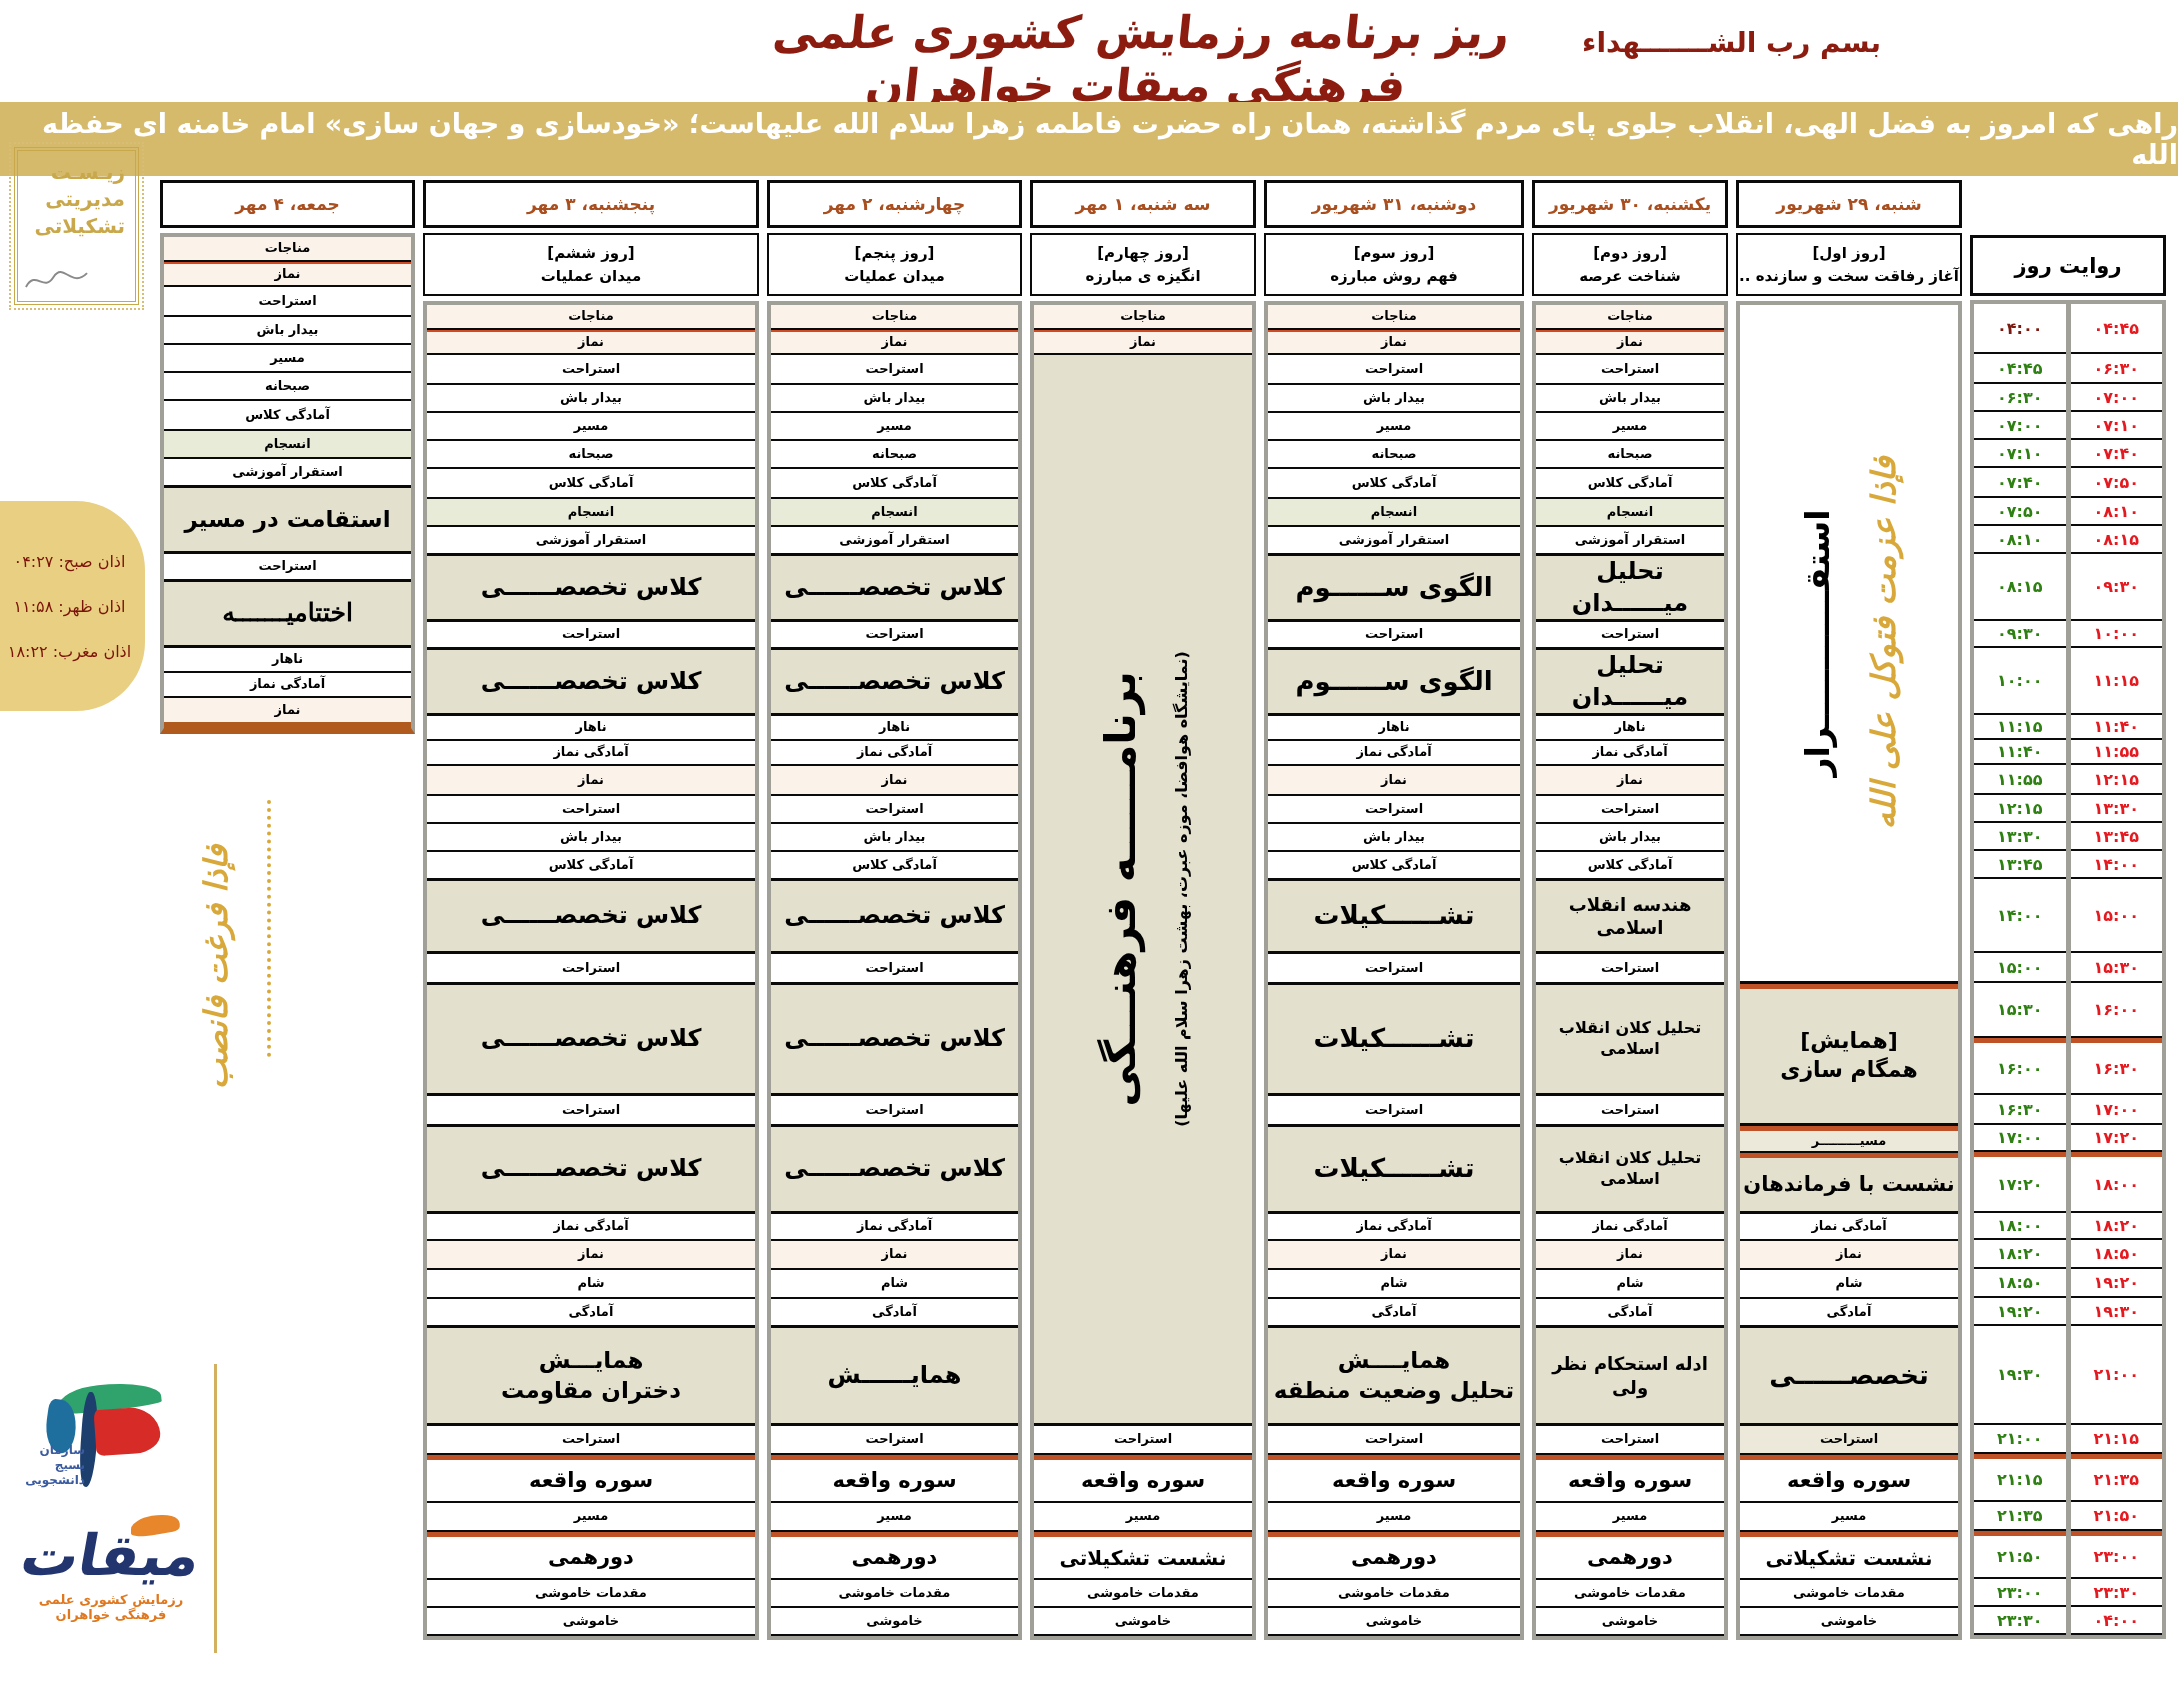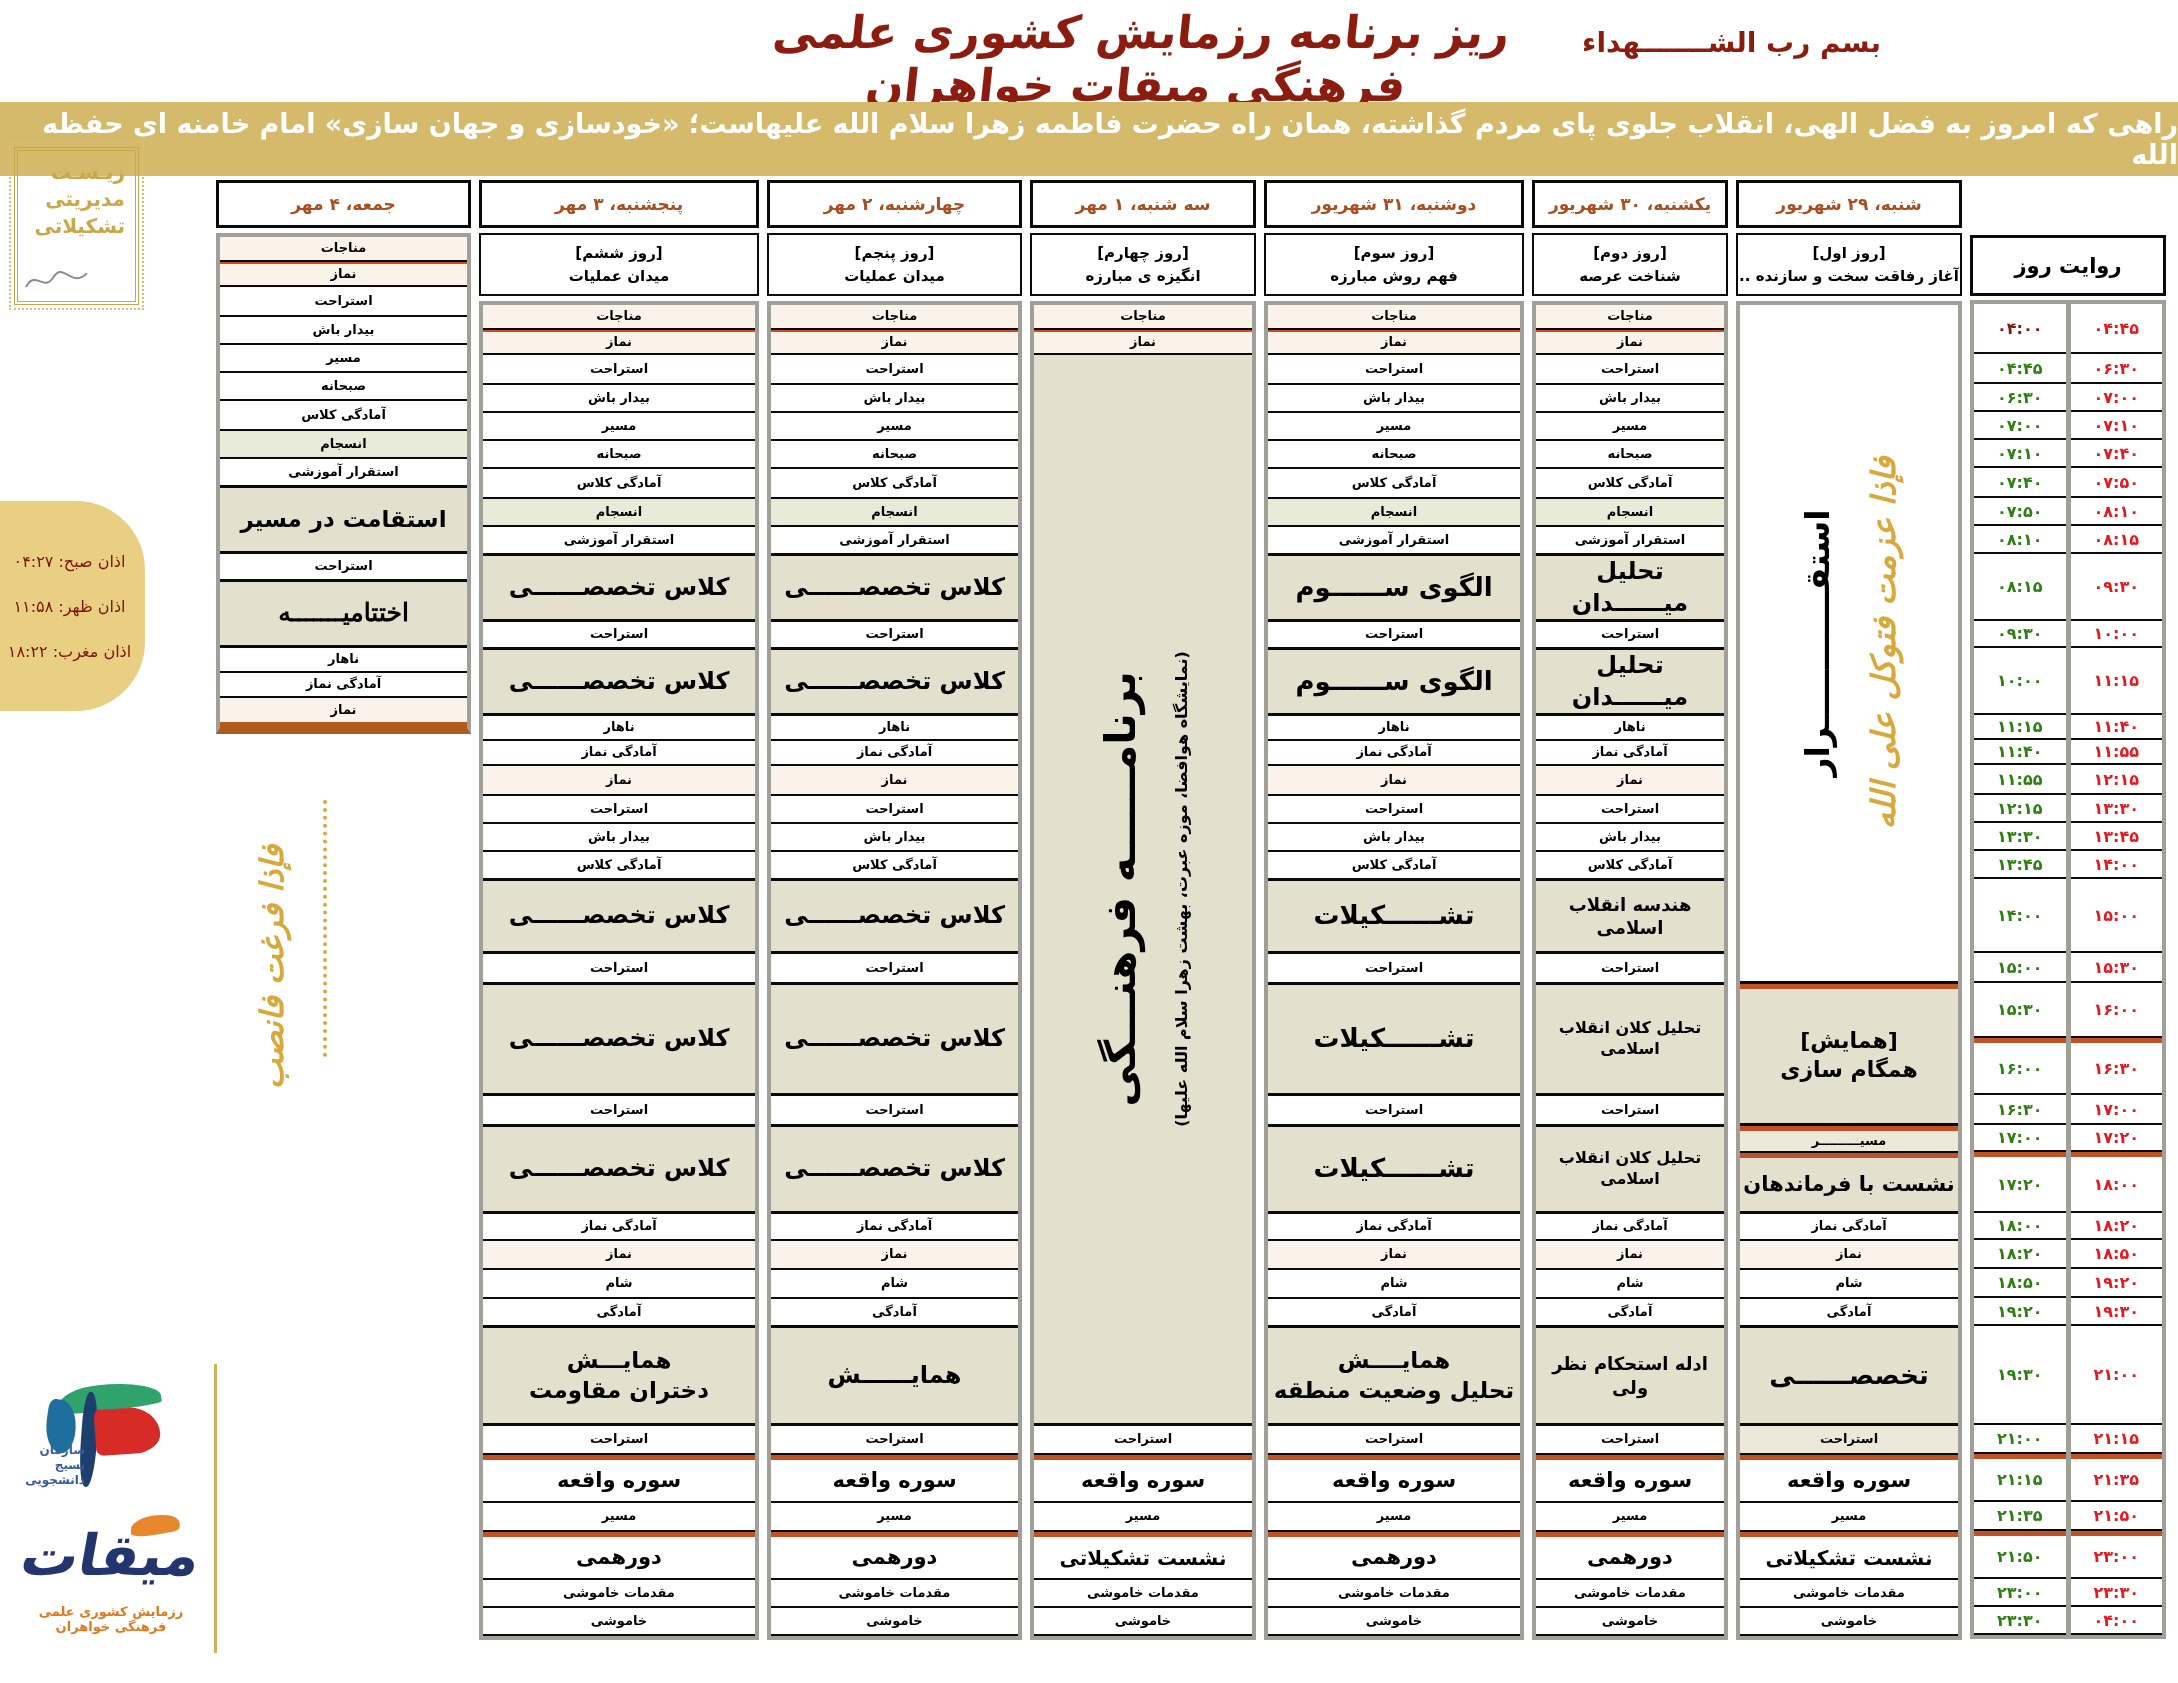--- a/index.html
+++ b/index.html
@@ -39,21 +39,21 @@
   .bs-red{left:65px;top:30px;width:65px;height:46px;background:#d62b27;
           border-radius:10% 70% 60% 20%/30% 90% 60% 20%;transform:rotate(-4deg);}
   .bs-cap{position:absolute;left:0;top:65px;color:#3a5ba0;font-weight:bold;font-size:12px;
           text-align:right;width:55px;direction:rtl;line-height:1.25;}
 
   .miqat{position:absolute;left:22px;top:1527px;width:178px;height:129px;text-align:center;}
   .miqat-word{position:relative;color:#23356e;font-weight:bold;font-size:57px;direction:rtl;
               transform:skewX(-10deg);line-height:1;}
   .miqat-flame{position:absolute;top:-12px;right:26px;width:48px;height:20px;background:#e8862c;
                border-radius:60% 80% 20% 70%/70% 90% 30% 40%;transform:rotate(-10deg);}
-  .miqat-cap{margin-top:20px;color:#e07820;font-weight:bold;font-size:13px;direction:rtl;}
+  .miqat-cap{margin-top:8px;color:#e07820;font-weight:bold;font-size:13px;direction:rtl;}
 
   .gold-vline{position:absolute;left:214px;top:1364px;width:3px;height:289px;background:#d2b060;}
 
   
   #schedule{position:absolute;top:180px;right:12px;direction:rtl;display:flex;gap:8px;
             align-items:flex-start;}
   .day-col{display:flex;flex-direction:column;}
   .date-cell{height:48px;border:3px solid #0a0a0a;background:#fff;display:flex;align-items:center;
              justify-content:center;color:#a94e1f;font-weight:bold;font-size:17px;
              margin-bottom:5px;box-sizing:border-box;}
@@ -648,21 +648,21 @@
             <div class="cell c-emph ot" style="grid-row: 34 / span 1;">
               <div>دورهمی</div>
             </div>
             <div class="cell" style="grid-row: 35 / span 1;">
               <div>مقدمات خاموشی</div>
             </div>
             <div class="cell" style="grid-row: 36 / span 1;">
               <div>خاموشی</div>
             </div>
           </div>
-        </div><div class="day-col" style="width: 280px;">
+        </div><div class="day-col" style="width: 336px;">
           <div class="date-cell">پنجشنبه، ۳ مهر</div>
           <div class="sub-cell">
             <div>[روز ششم]</div>
             <div>میدان عملیات</div>
           </div>
           <div class="col-body" style="grid-template-rows: 25px 25px 30px 28px 28px 28px 30px 28px 28px 67px 27px 67px 25px 25px 30px 28px 28px 28px 74px 30px 55px 57px 30px 27px 61px 27px 29px 29px 28px 99px 29px 48px 29px 48px 28px 28px;">
             <div class="cell c-pink" style="grid-row: 1 / span 1;">
               <div>مناجات</div>
             </div>
             <div class="cell c-pink rt" style="grid-row: 2 / span 1;">

